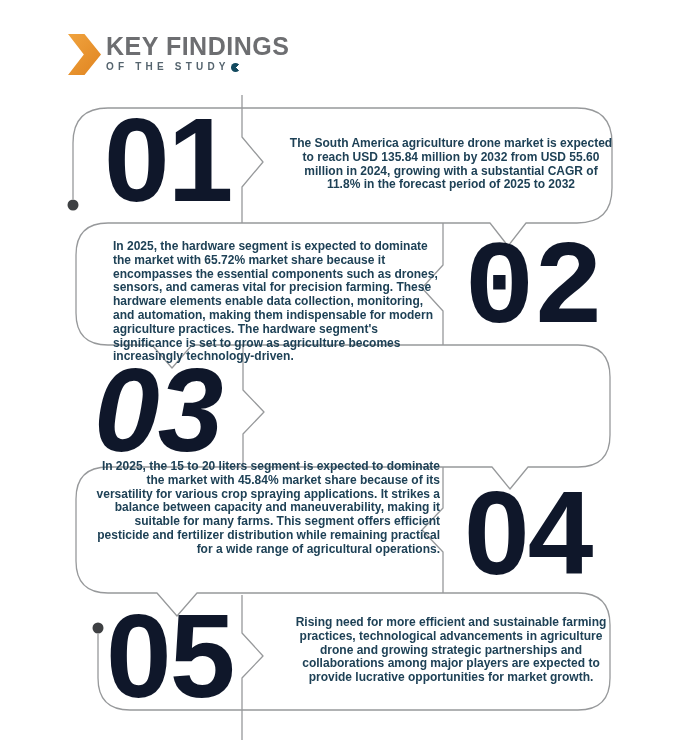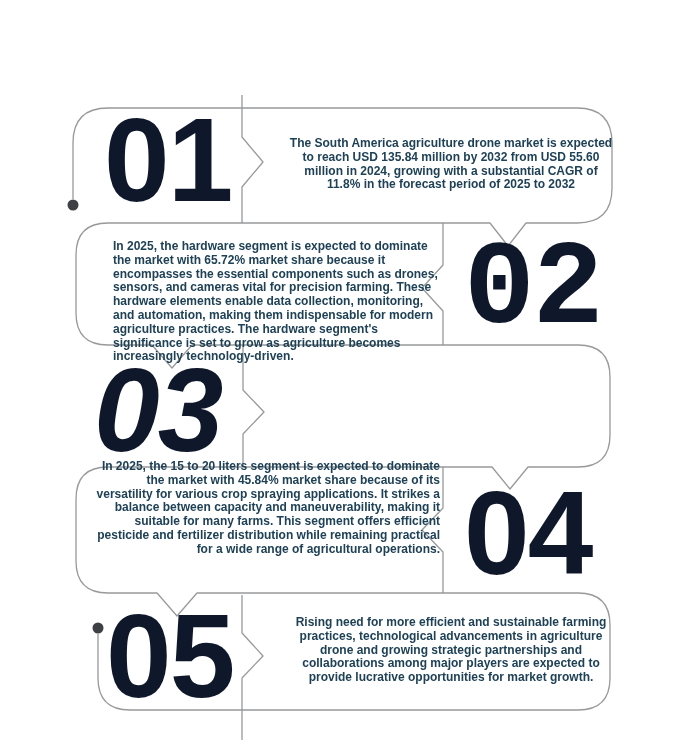--- a/index.html
+++ b/index.html
@@ -77,20 +77,30 @@
     <path d="M 242 95 L 242 137 L 263 162 L 242 187 L 242 223" fill="none" stroke="#97999B" stroke-width="1.3" stroke-linejoin="round"></path>
     <path d="M 443 223 L 443 265 L 422 288 L 443 311 L 443 345" fill="none" stroke="#97999B" stroke-width="1.3" stroke-linejoin="round"></path>
     <path d="M 243 345 L 243 390 L 264 412 L 243 434 L 243 467" fill="none" stroke="#97999B" stroke-width="1.3" stroke-linejoin="round"></path>
     <path d="M 443 467 L 443 508 L 422 530 L 443 552 L 443 593" fill="none" stroke="#97999B" stroke-width="1.3" stroke-linejoin="round"></path>
     <path d="M 242 595 L 242 633 L 263 656 L 242 678 L 242 740" fill="none" stroke="#97999B" stroke-width="1.3" stroke-linejoin="round"></path>
 
     <circle cx="73" cy="205" r="5.5" fill="#3E4043"></circle>
     <circle cx="98" cy="628" r="5.5" fill="#3E4043"></circle>
   </svg>
 
+  <div class="hdr">
+    <div class="hdr-arrow"></div>
+    <div class="hdr-text">
+      <div class="hdr-title">KEY FINDINGS</div>
+      <div class="hdr-sub-row">
+        <div class="hdr-sub">OF THE STUDY</div>
+        <div class="hdr-moon"></div>
+      </div>
+    </div>
+  </div>
 
   <div class="num n1">01</div>
   <div class="num n2">02</div>
   <div class="num n3">03</div>
   <div class="num n4">04</div>
   <div class="num n5">05</div>
 
   <div class="para p1">The South America agriculture drone market is expected to reach USD 135.84 million by 2032 from USD 55.60 million in 2024, growing with a substantial CAGR of 11.8% in the forecast period of 2025 to 2032</div>
   <div class="para p2">In 2025, the hardware segment is expected to dominate the market with 65.72% market share because it encompasses the essential components such as drones, sensors, and cameras vital for precision farming. These hardware elements enable data collection, monitoring, and automation, making them indispensable for modern agriculture practices. The hardware segment's significance is set to grow as agriculture becomes increasingly technology-driven.</div>
   <div class="para p4">In 2025, the 15 to 20 liters segment is expected to dominate the market with 45.84% market share because of its versatility for various crop spraying applications. It strikes a balance between capacity and maneuverability, making it suitable for many farms. This segment offers efficient pesticide and fertilizer distribution while remaining practical for a wide range of agricultural operations.</div>

